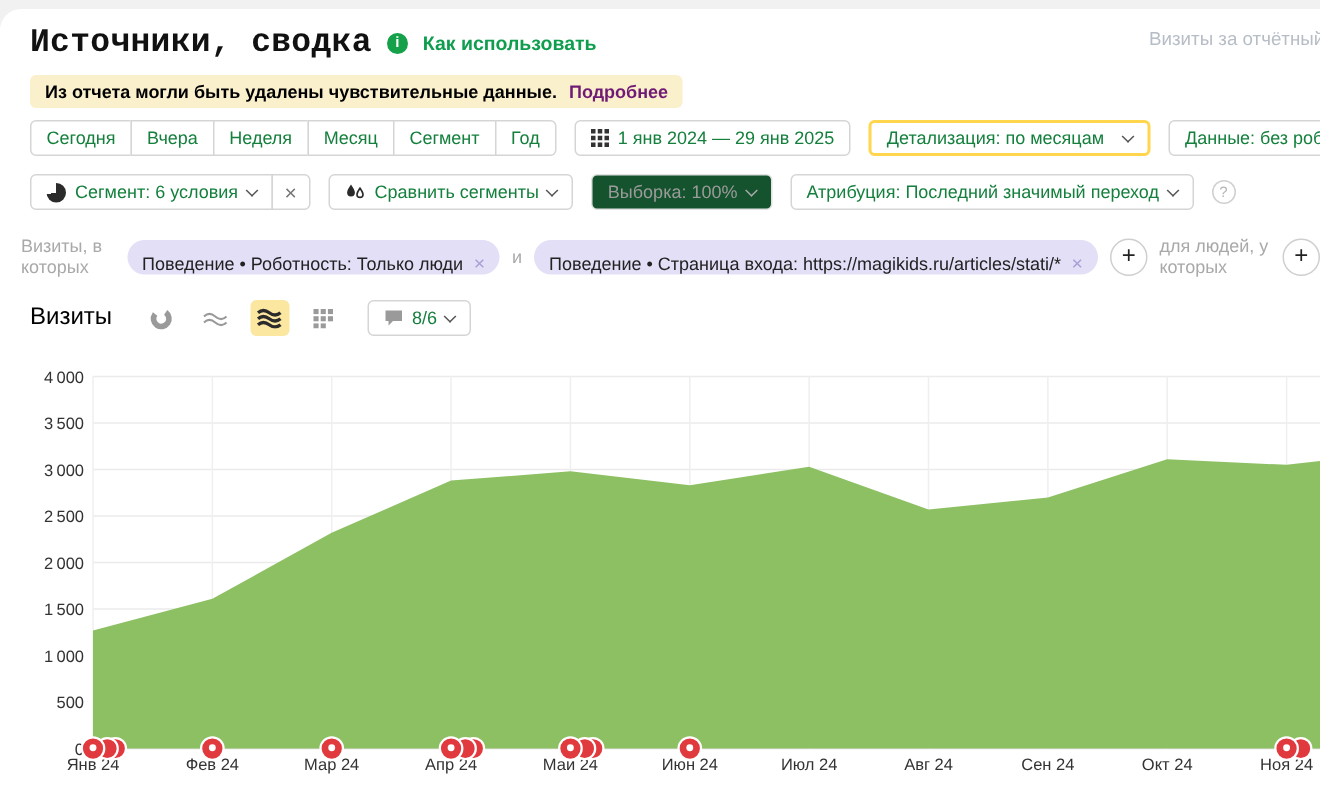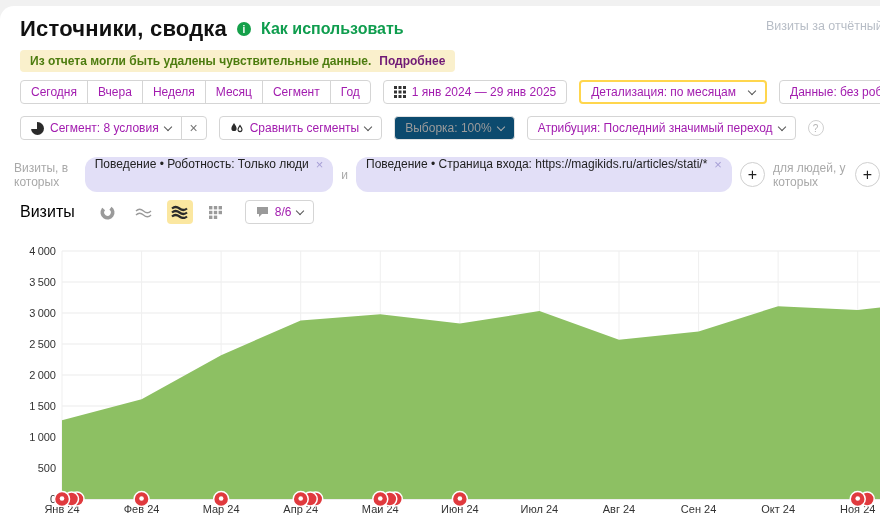--- a/index.html
+++ b/index.html
@@ -1,48 +1,48 @@
 <!DOCTYPE html>
 <html><head>
 <meta charset="utf-8">
 <style>
   * { margin:0; padding:0; box-sizing:border-box; }
   html,body { width:880px; height:532px; overflow:hidden; font-family:"Liberation Sans", sans-serif; background:#f1f1f1; }
   .page { position:absolute; top:6px; left:0; right:0; bottom:0; background:#fff; border-top-left-radius:14px; }
 
   .title-row { position:absolute; top:10px; left:20px; display:flex; align-items:center; gap:10px; }
-  .page-title { font-size:22px; font-weight:600; color:#111; letter-spacing:.2px; }
+  .page-title { font-size:22px; font-weight:600; color:#111; letter-spacing:.2px;font-family:Liberation Mono, monospace; }
   .help-dot { width:14px; height:14px; border-radius:50%; background:#15a04a; color:#fff; font-size:10px; font-weight:700; display:flex; align-items:center; justify-content:center; }
-  .help-link { color:#0f9d4e; font-size:16px; font-weight:600; cursor:pointer; }
+  .help-link { color:#0f9d4e; font-size:13px; font-weight:600; cursor:pointer; }
   .top-right { position:absolute; top:13px; left:766px; color:#b7bdc6; font-size:12.5px; white-space:nowrap; }
 
   .banner { position:absolute; top:44px; left:20px; height:22px; background:#faf0cc; border-radius:4px; display:flex; align-items:center; gap:8px; padding:0 10px; font-size:12px; }
-  .banner-text { color:#4d7c0f; font-weight:600; }
+  .banner-text { color:#000000; font-weight:600; }
   .banner-link { color:#701a75; font-weight:600; cursor:pointer; }
 
   .row { position:absolute; left:20px; display:flex; align-items:stretch; gap:12px; height:24px; }
   .row1 { top:74px; }
   .row2 { top:110px; }
 
-  .btn { display:flex; align-items:center; gap:6px; background:#fff; border:1px solid #d5d5d5; border-radius:4px; padding:0 10px; font-size:12px; color:#a21caf; cursor:pointer; white-space:nowrap; }
+  .btn { display:flex; align-items:center; gap:6px; background:#fff; border:1px solid #d5d5d5; border-radius:4px; padding:0 10px; font-size:12px; color:#15803d; cursor:pointer; white-space:nowrap; }
   .seg { display:flex; }
   .seg .btn { border-radius:0; margin-left:-1px; }
   .seg .btn:first-child { border-radius:4px 0 0 4px; margin-left:0; }
   .seg .btn:last-child { border-radius:0 4px 4px 0; }
   .btn.hl { border:2px solid #ffd64d;gap:13px; }
-  .btn.disabled { background:#0c4a6e; border-color:#e2e2e2; color:#9b9b9b; cursor:default; }
+  .btn.disabled { background:#14532d; border-color:#e2e2e2; color:#9b9b9b; cursor:default; }
   .chev { width:6px; height:6px; border-right:1.5px solid #555; border-bottom:1.5px solid #555; transform:rotate(45deg); margin-top:-3px; flex:none; }
   .disabled .chev { border-color:#aaa; }
   .qmark { width:16px; height:16px; border-radius:50%; border:1px solid #d0d0d0; color:#b5b5b5; font-size:10px; display:flex; align-items:center; justify-content:center; align-self:center; cursor:pointer; }
   .close-sq { width:26px; display:flex; align-items:center; justify-content:center; color:#777; font-size:14px; }
   .pie-ic { width:13px; height:13px; border-radius:50%; background:conic-gradient(#2b2b2b 0 262deg, #fff 262deg 360deg); flex:none; }
 
   .row3 { position:absolute; top:151px; left:14px; display:flex; align-items:center; gap:8px; font-size:12px; }
   .muted { color:#a9a9a9; }
-  .chip { display:flex; align-items:flex-start; gap:7px; background:#e2dff7; border-radius:12px; height:35px; padding:0 10px; color:#222; cursor:pointer; white-space:nowrap; }
+  .chip { display:flex; align-items:flex-end; gap:7px; background:#e2dff7; border-radius:12px; height:23px; padding:0 10px; color:#222; cursor:pointer; white-space:nowrap; }
   .chip-x { color:#a79fd6; font-size:13px; cursor:pointer; }
   .plus-circle { width:25px; height:25px; border-radius:50%; border:1px solid #cfcfcf; display:flex; align-items:center; justify-content:center; font-size:16px; color:#222; cursor:pointer; background:#fff; flex:none; }
 
   .row4 { position:absolute; top:194px; left:20px; display:flex; align-items:center; gap:10px; }
   .metric-title { font-size:16px; font-weight:500; color:#000; margin-right:10px; }
   .ctype { width:26px; height:24px; border-radius:4px; display:flex; align-items:center; justify-content:center; cursor:pointer; }
   .ctype.sel { background:#fbe7a0; }
   .legend-btn { margin-left:6px; }
 
   .chart-wrap { position:absolute; top:238px; left:0; width:880px; height:290px; }
@@ -97,21 +97,21 @@
       <span>Данные: без роботов</span>
 
     </div>
 
   </div>
 
   <div class="row row2">
     <div class="seg">
       <div class="btn">
         <span class="pie-ic"></span>
-        <span>Сегмент: 8 условия</span>
+        <span>Сегмент: 6 условия</span>
         <span class="chev"></span>
       </div>
       <div class="btn close-sq">×</div>
     </div>
     <div class="btn">
       <svg width="14" height="13" viewBox="0 0 14 13">
         <path d="M4 1 C5.6 3.4 6.6 4.9 6.6 6.4 A2.6 2.6 0 1 1 1.4 6.4 C1.4 4.9 2.4 3.4 4 1Z" fill="#2b2b2b"></path>
         <path d="M10 3.5 C11.2 5.3 12 6.4 12 7.6 A2 2 0 1 1 8 7.6 C8 6.4 8.8 5.3 10 3.5Z" fill="none" stroke="#2b2b2b" stroke-width="1.1"></path>
       </svg>
       <span>Сравнить сегменты</span>

